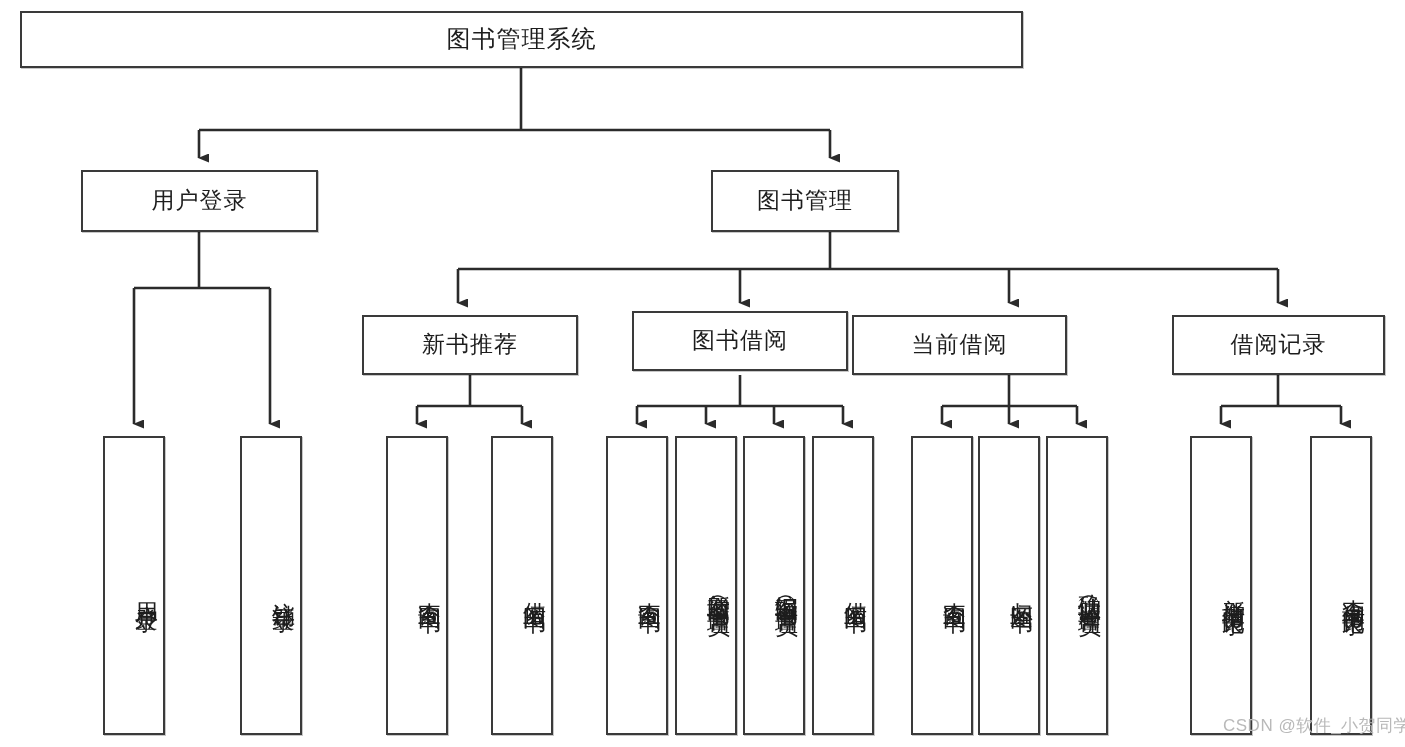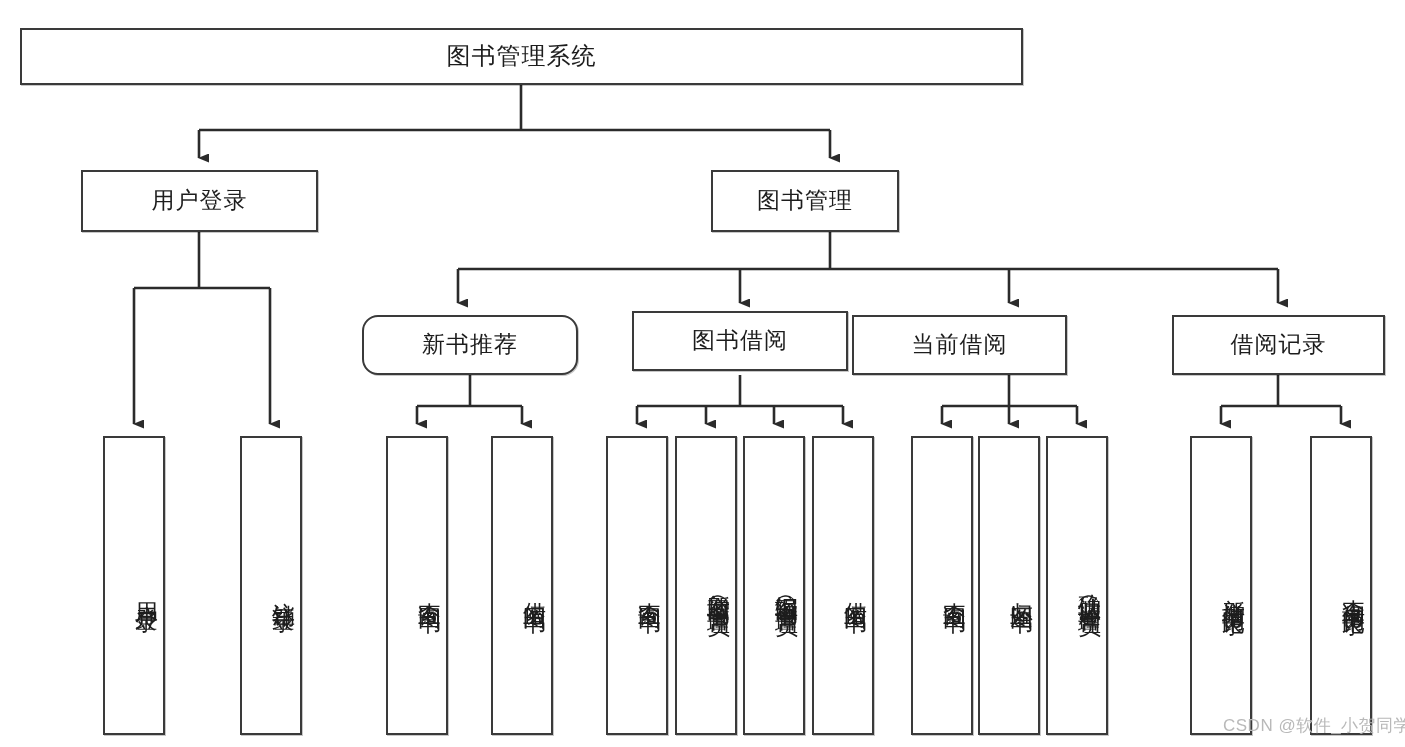--- a/index.html
+++ b/index.html
@@ -117,32 +117,32 @@
       <path d="M1009,406 L1009,424" marker-end="url(#arrowhead)"></path>
       <path d="M1077,406 L1077,424" marker-end="url(#arrowhead)"></path>
 
       <path d="M1278,375 L1278,406"></path>
       <path d="M1221,406 L1341,406"></path>
       <path d="M1221,406 L1221,424" marker-end="url(#arrowhead)"></path>
       <path d="M1341,406 L1341,424" marker-end="url(#arrowhead)"></path>
     </g>
   </svg>
 
-  <div class="node horiz root" style="left:20px; top:28px; width:1003px; height:57px;">
+  <div class="node horiz root" style="left:20px; top:11px; width:1003px; height:57px;">
     <span class="label">图书管理系统</span>
   </div>
 
   <div class="node horiz" style="left:81px; top:170px; width:237px; height:62px;">
     <span class="label">用户登录</span>
   </div>
   <div class="node horiz" style="left:711px; top:170px; width:188px; height:62px;">
     <span class="label">图书管理</span>
   </div>
 
-  <div class="node horiz" style="left:362px; top:315px; width:216px; height:60px;border-radius:16px;">
+  <div class="node horiz" style="left:362px; top:315px; width:216px; height:60px;">
     <span class="label">新书推荐</span>
   </div>
   <div class="node horiz" style="left:632px; top:311px; width:216px; height:60px;">
     <span class="label">图书借阅</span>
   </div>
   <div class="node horiz" style="left:852px; top:315px; width:215px; height:60px;">
     <span class="label">当前借阅</span>
   </div>
   <div class="node horiz" style="left:1172px; top:315px; width:213px; height:60px;">
     <span class="label">借阅记录</span>

